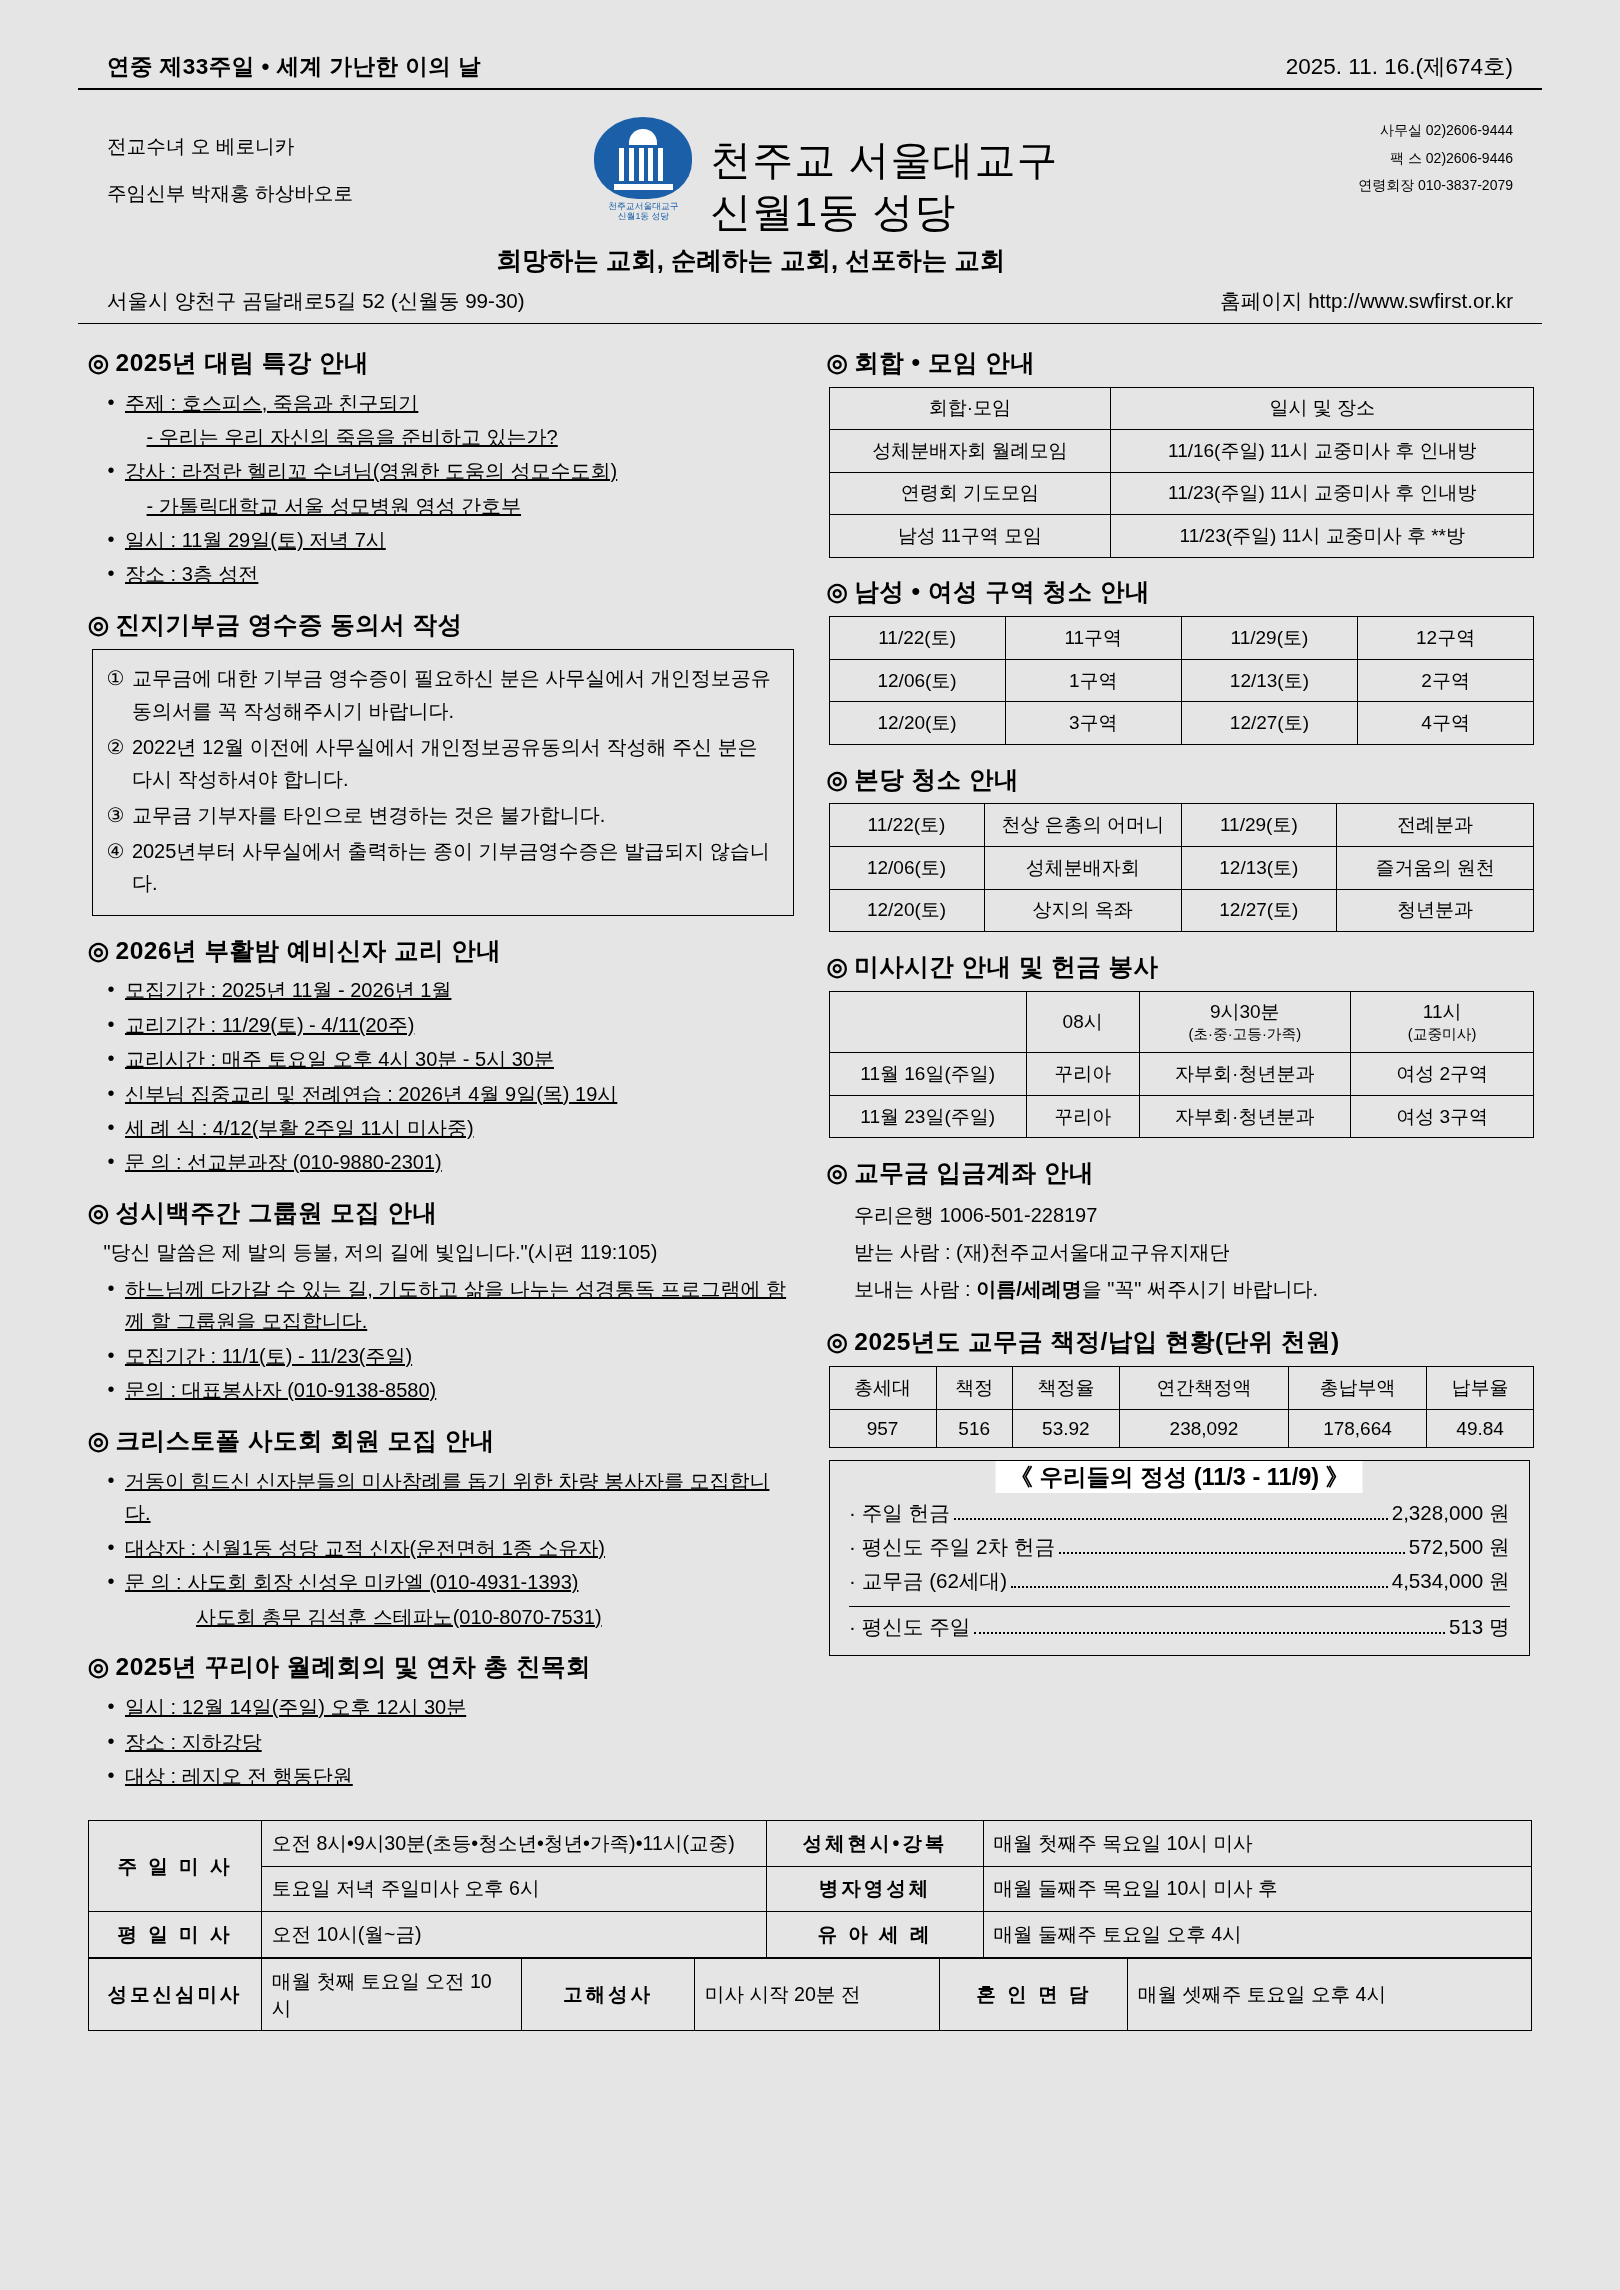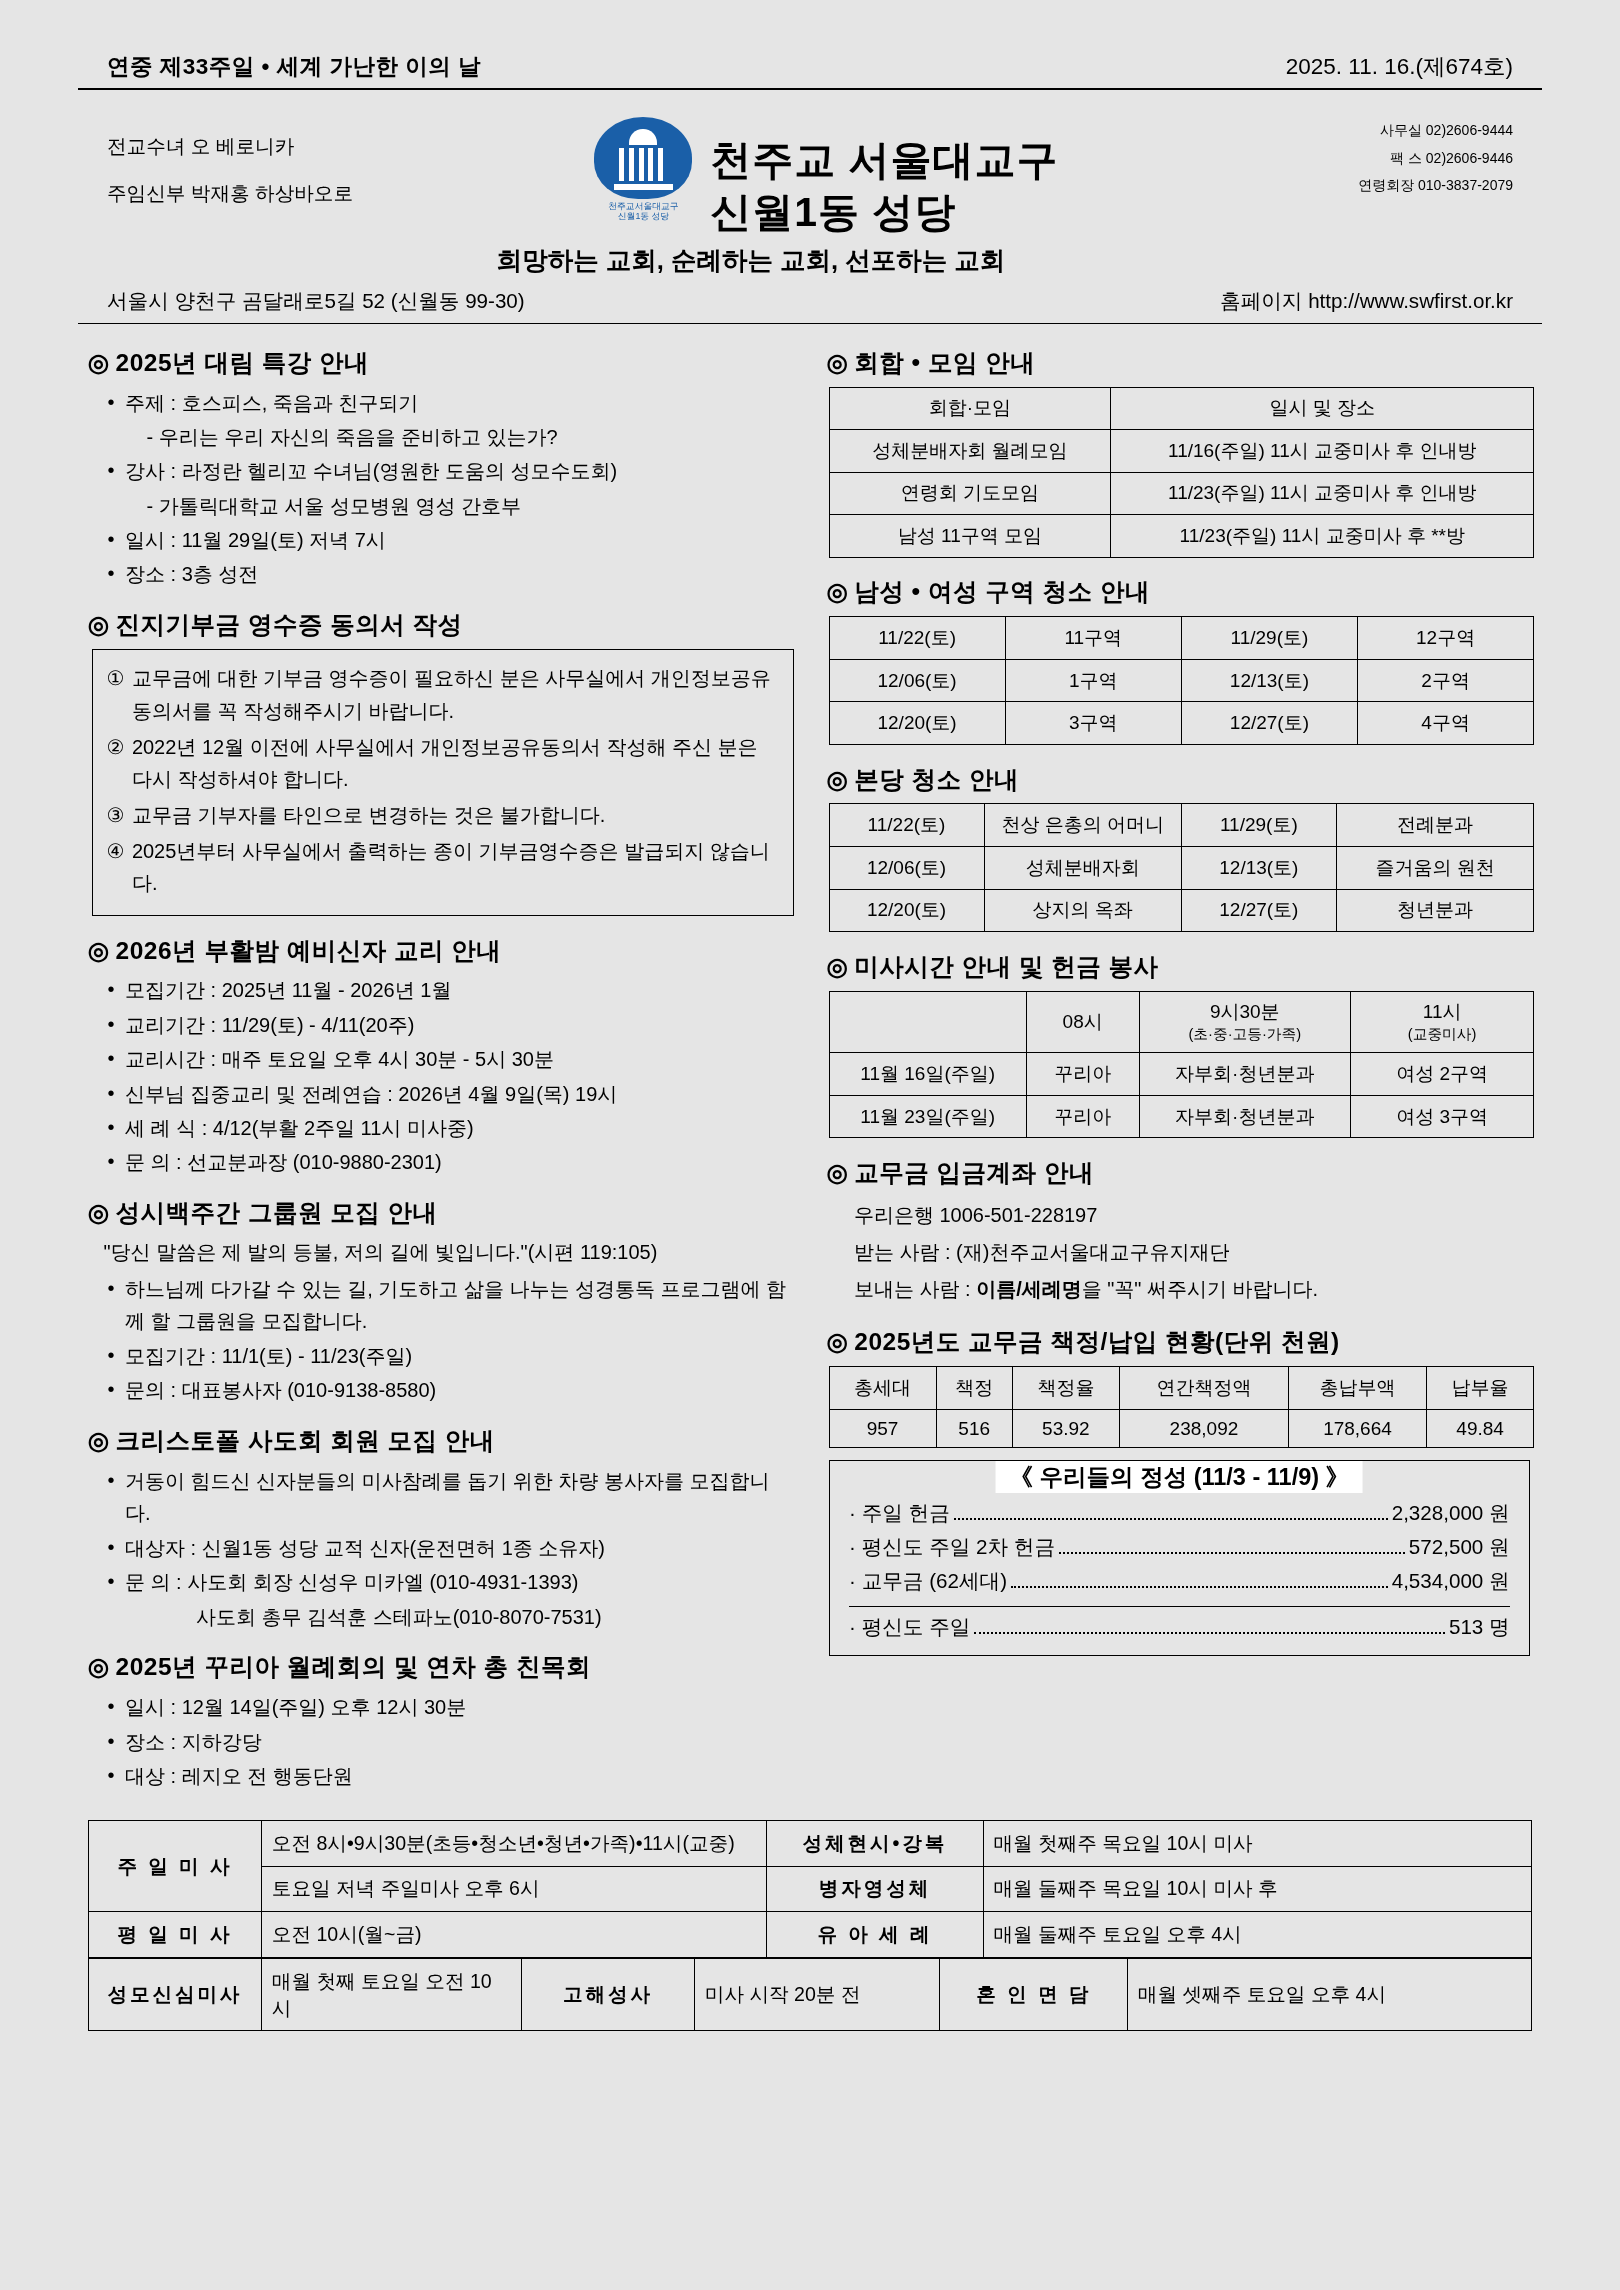--- a/index.html
+++ b/index.html
@@ -96,21 +96,21 @@
     left: 0; top: 84px;
     width: 106px;
     text-align: center;
     font-size: 8.8px;
     color: #1a5fa8;
     line-height: 1.15;
     font-weight: normal;
   }
   .mast-title {
     font-size: 41px;
-    font-weight: bold;
+    font-weight: normal;
     line-height: 1.28;
     letter-spacing: 1px;
     margin-top: 32px;
   }
   .mast-right {
     width: 294px;
     font-size: 14px;
     text-align: right;
     line-height: 1.95;
     padding-top: 15.7px;
@@ -147,20 +147,21 @@
   }
   h2.sec:first-child { margin-top: 4px; }
   h2.sec .mark { margin-right: 5.9px; }
 
   ul.bul {
     list-style: none;
     margin: 0 0 2px 0;
     padding: 0 0 0 17.6px;
     font-size: 20px;
     line-height: 1.62;
+    text-decoration: underline;
   }
   ul.bul > li {
     position: relative;
     padding-left: 19.6px;
     margin-bottom: 2px;
   }
   ul.bul > li:before {
     content: "•";
     position: absolute;
     left: 2px;

